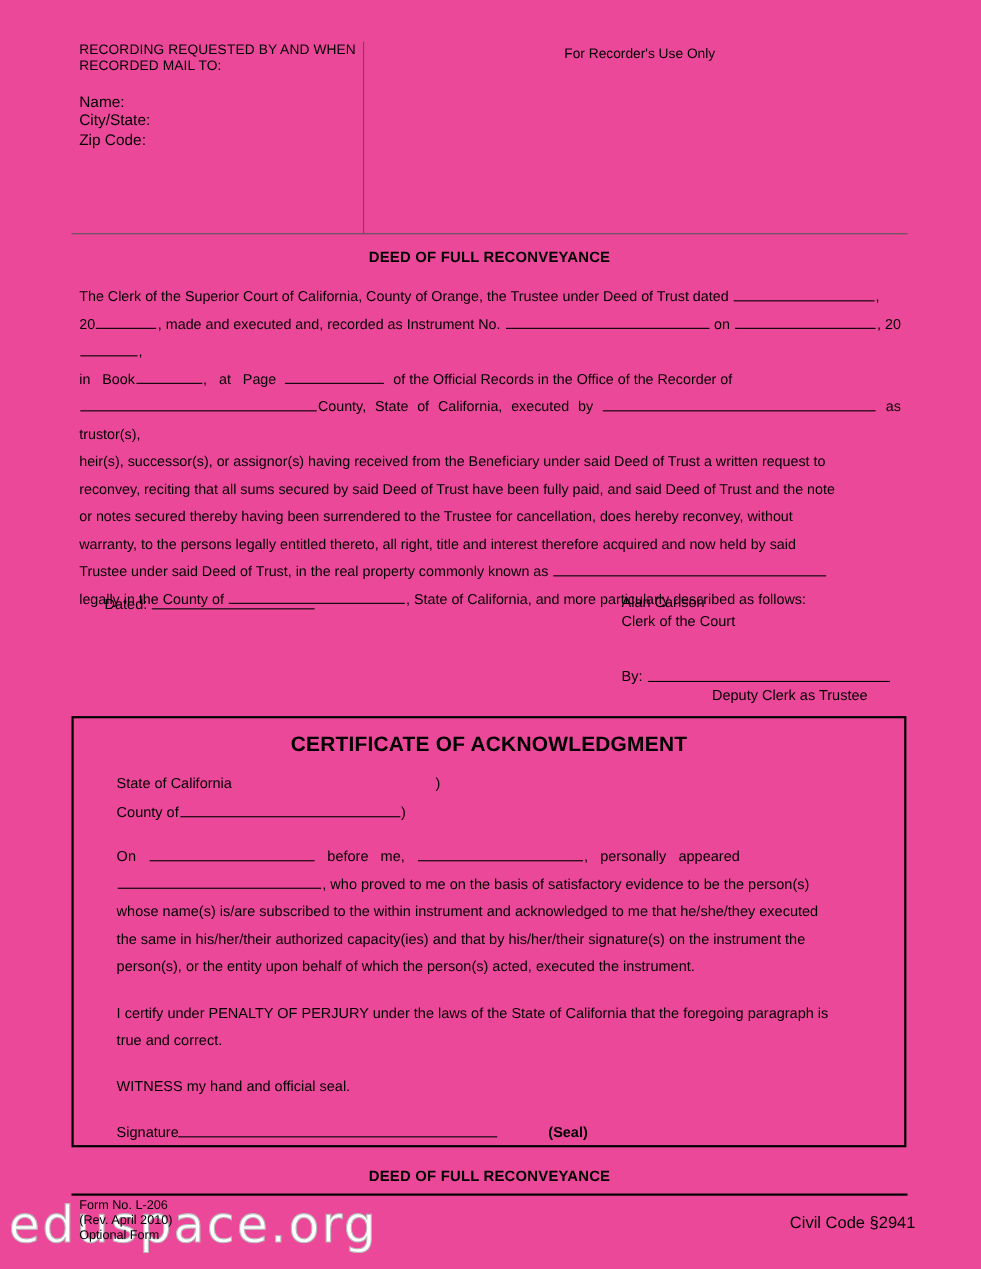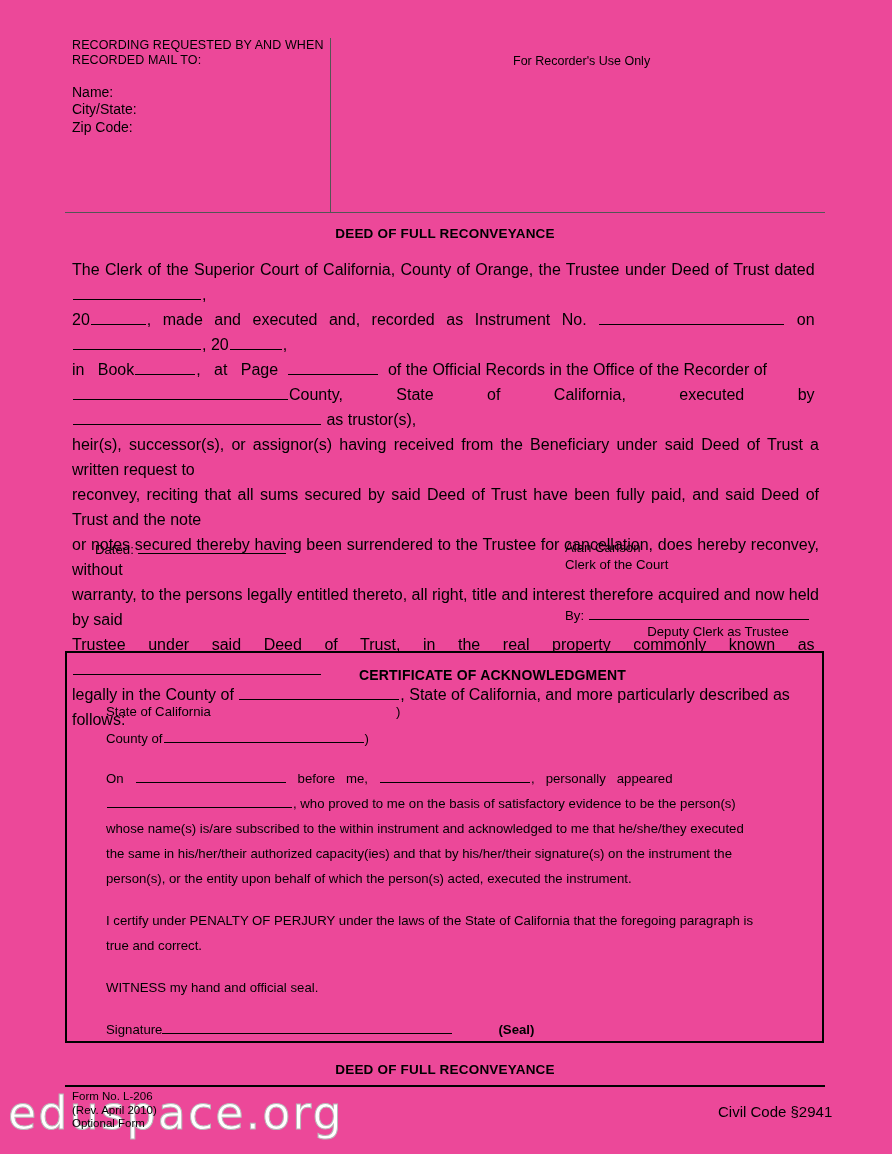--- a/index.html
+++ b/index.html
@@ -49,21 +49,21 @@
     position: absolute;
     left: 265px;
     top: 0px;
     width: 0;
     height: 174px;
     border-left: 1px solid #555;
   }
   .header-right {
     position: absolute;
     left: 448px;
-    top: 16px;
+    top: 4px;
     font-size: 12.5px;
   }
   .header-rule {
     position: absolute;
     left: 65px;
     top: 212px;
     width: 760px;
     height: 0;
     border-top: 1px solid #555;
   }
@@ -79,21 +79,21 @@
     font-weight: bold;
     letter-spacing: 0.2px;
   }
 
   
   .body-text {
     position: absolute;
     left: 72px;
     top: 257px;
     width: 747px;
-    font-size: 16px;
+    font-size: 13px;
     line-height: 25px;
   }
   .body-text p {
     margin: 0;
     text-align: justify;
     text-justify: inter-word;
   }
   .body-text p.lastline { text-align: left; }
 
   .blank {
@@ -176,24 +176,23 @@
     height: 392px;
     border: 2px solid #000;
     box-sizing: border-box;
   }
   .ack-title {
     position: absolute;
     left: 0;
     top: 14px;
     width: 100%;
     text-align: center;
-    font-size: 14px;
+    font-size: 19px;
     font-weight: bold;
     letter-spacing: 0.2px;
-    padding-left: 48px;
   }
   .ack-state {
     position: absolute;
     left: 39px;
     top: 51px;
     width: 420px;
     font-size: 13.2px;
   }
   .ack-state .paren { position: absolute; left: 290px; top: 0; }
   .ack-county {

